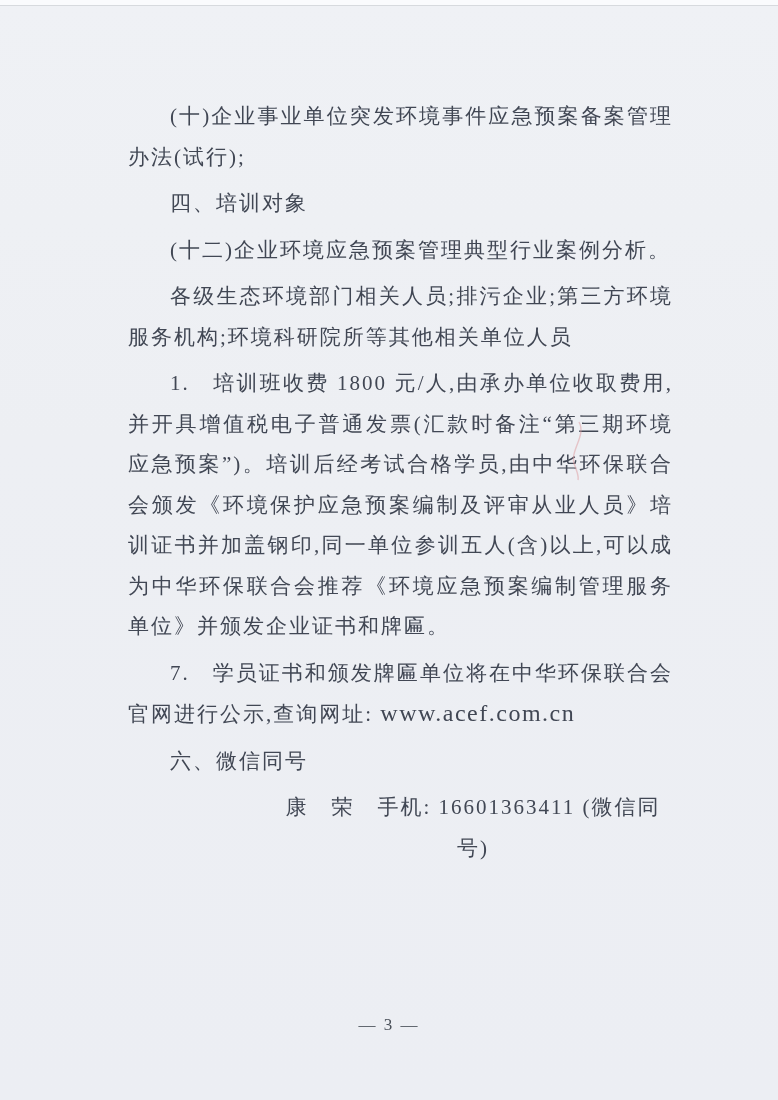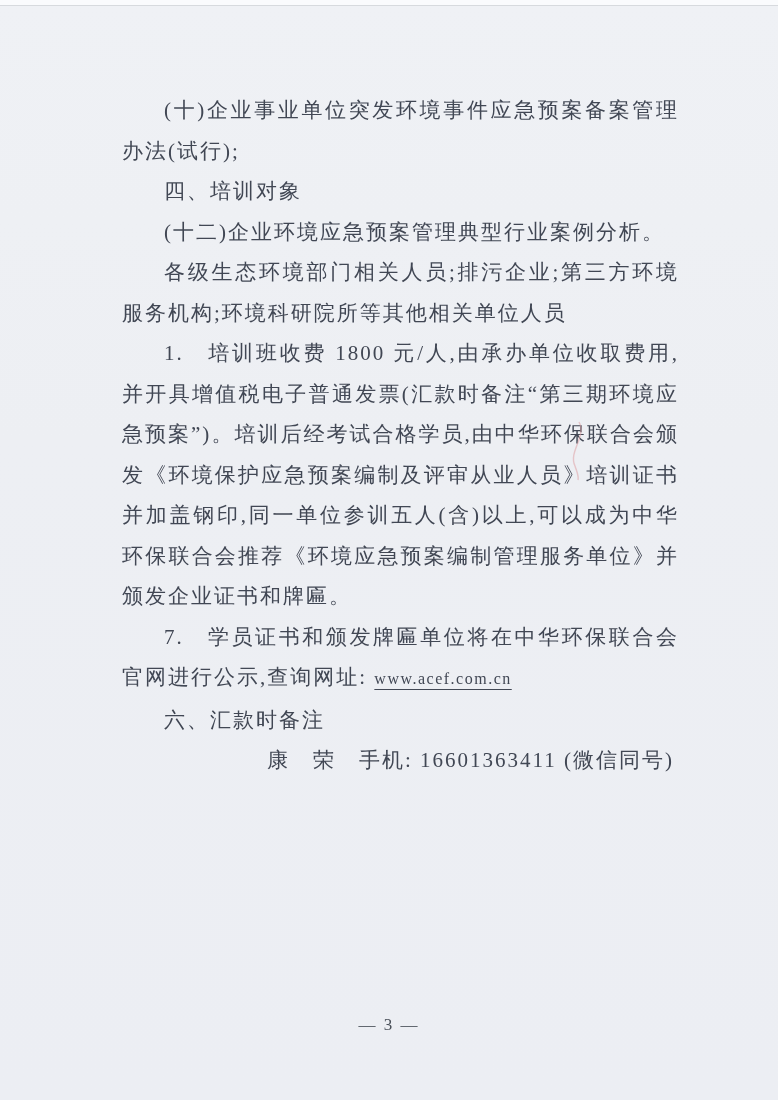--- a/index.html
+++ b/index.html
@@ -28,33 +28,32 @@
     left: 122px;
     top: 90px;
     width: 557px;
     font-size: 21px;
     line-height: 40.5px;
     letter-spacing: 2px;
     text-align: justify;
     text-justify: inter-character;
   }
   .doc-body p {
-    margin: 0;
+    margin: 6px;
     text-indent: 2em;
   }
   p.contact-second {
     text-indent: 0;
     padding-left: 145px;
-    text-align: left;
+    text-align: center;
   }
   .url {
-    text-decoration: underline;
     text-underline-offset: 5px;
     letter-spacing: 1.5px;
-    font-size: 16px;
+    font-size: 24px;
   }
   .page-footer {
     position: absolute;
     top: 1015px;
     left: 0;
     width: 778px;
     text-align: center;
     font-size: 17px;
     letter-spacing: 2px;
     color: #4a5059;
@@ -76,21 +75,21 @@
 <div class="doc-body">
   <p>(十)企业事业单位突发环境事件应急预案备案管理办法(试行);</p>
   <p>四、培训对象</p>
 
   <p>(十二)企业环境应急预案管理典型行业案例分析。</p>
   <p>各级生态环境部门相关人员;排污企业;第三方环境服务机构;环境科研院所等其他相关单位人员</p>
 
   <p>1.　培训班收费 1800 元/人,由承办单位收取费用,并开具增值税电子普通发票(汇款时备注“第三期环境应急预案”)。培训后经考试合格学员,由中华环保联合会颁发《环境保护应急预案编制及评审从业人员》培训证书并加盖钢印,同一单位参训五人(含)以上,可以成为中华环保联合会推荐《环境应急预案编制管理服务单位》并颁发企业证书和牌匾。</p>
   <p><span>7.　学员证书和颁发牌匾单位将在中华环保联合会官网进行公示,查询网址: </span><span class="url">www.acef.com.cn</span></p>
 
-  <p>六、汇款时备注</p>
+  <p>六、微信同号</p>
   <p class="contact-second">康　荣　手机: 16601363411 (微信同号)</p>
 </div>
 
 <svg class="red-mark" viewBox="0 0 26 62" xmlns="http://www.w3.org/2000/svg">
   <path d="M14 2 C 22 16, 3 32, 10 46 C 12 52, 14 56, 13 60" stroke="#dfa1a4" stroke-width="1.4" fill="none" opacity="0.55"></path>
 </svg>
 
 <div class="page-footer">— 3 —</div>
 
 </body></html>

